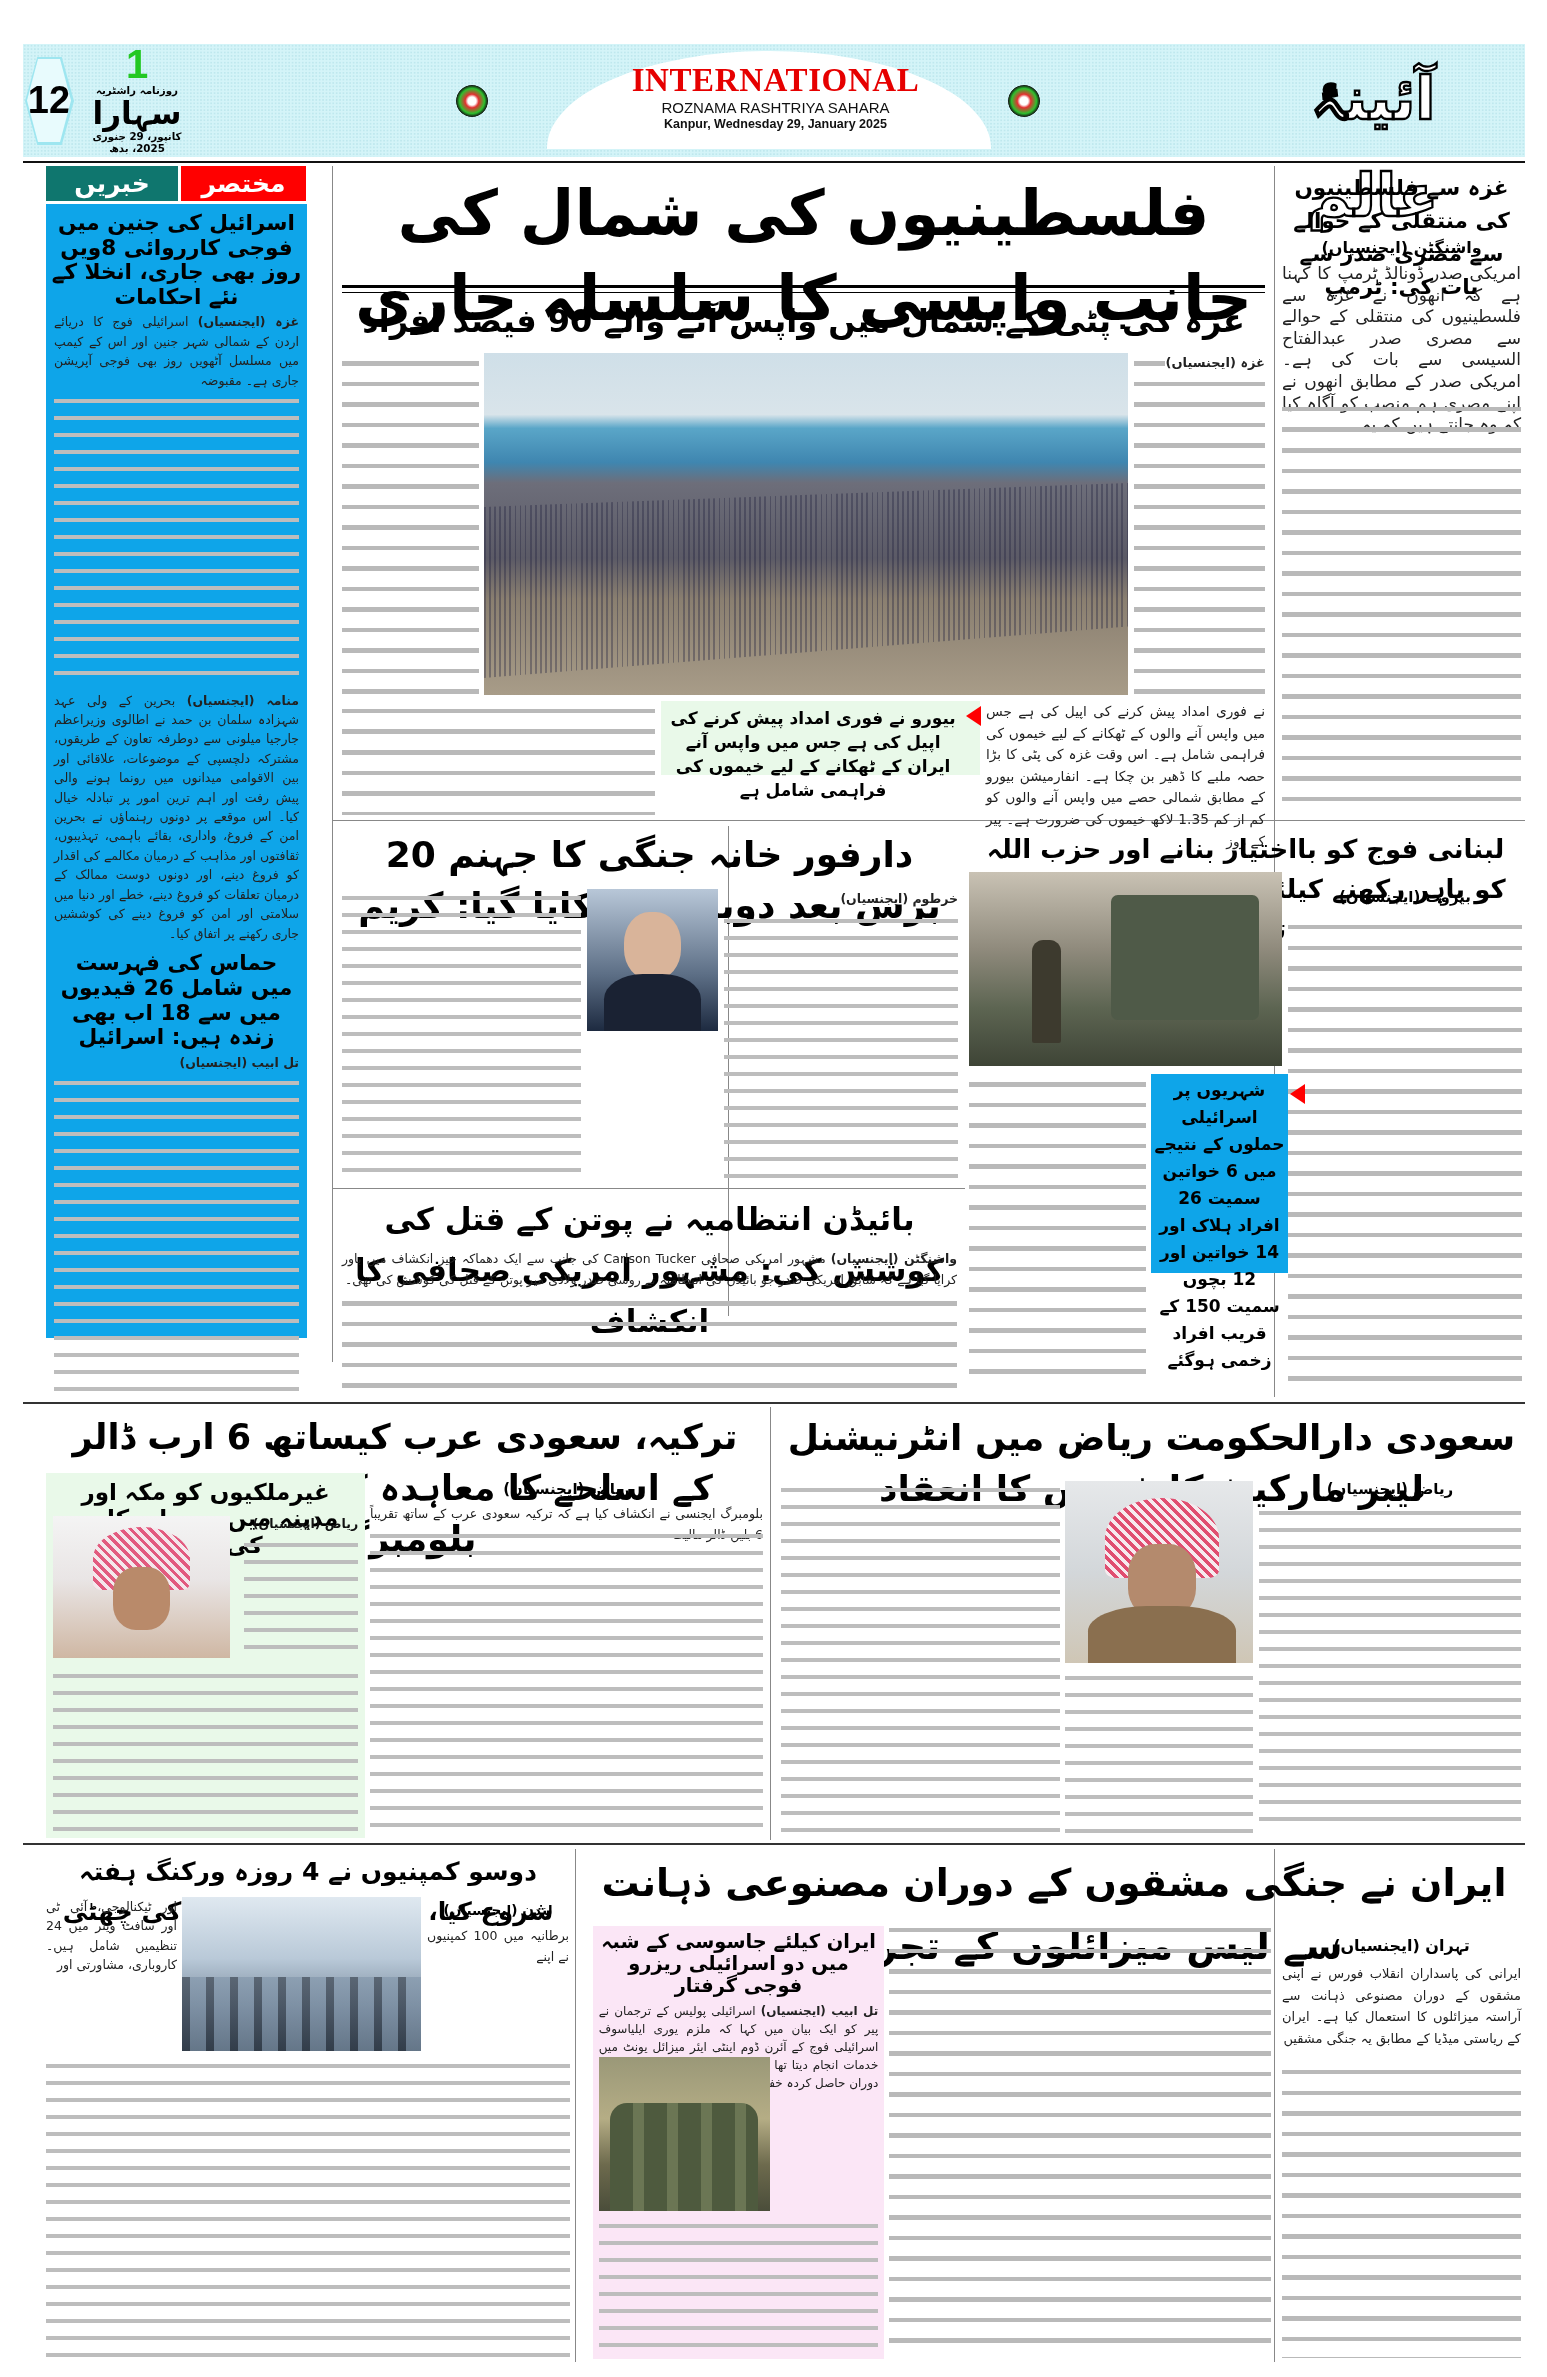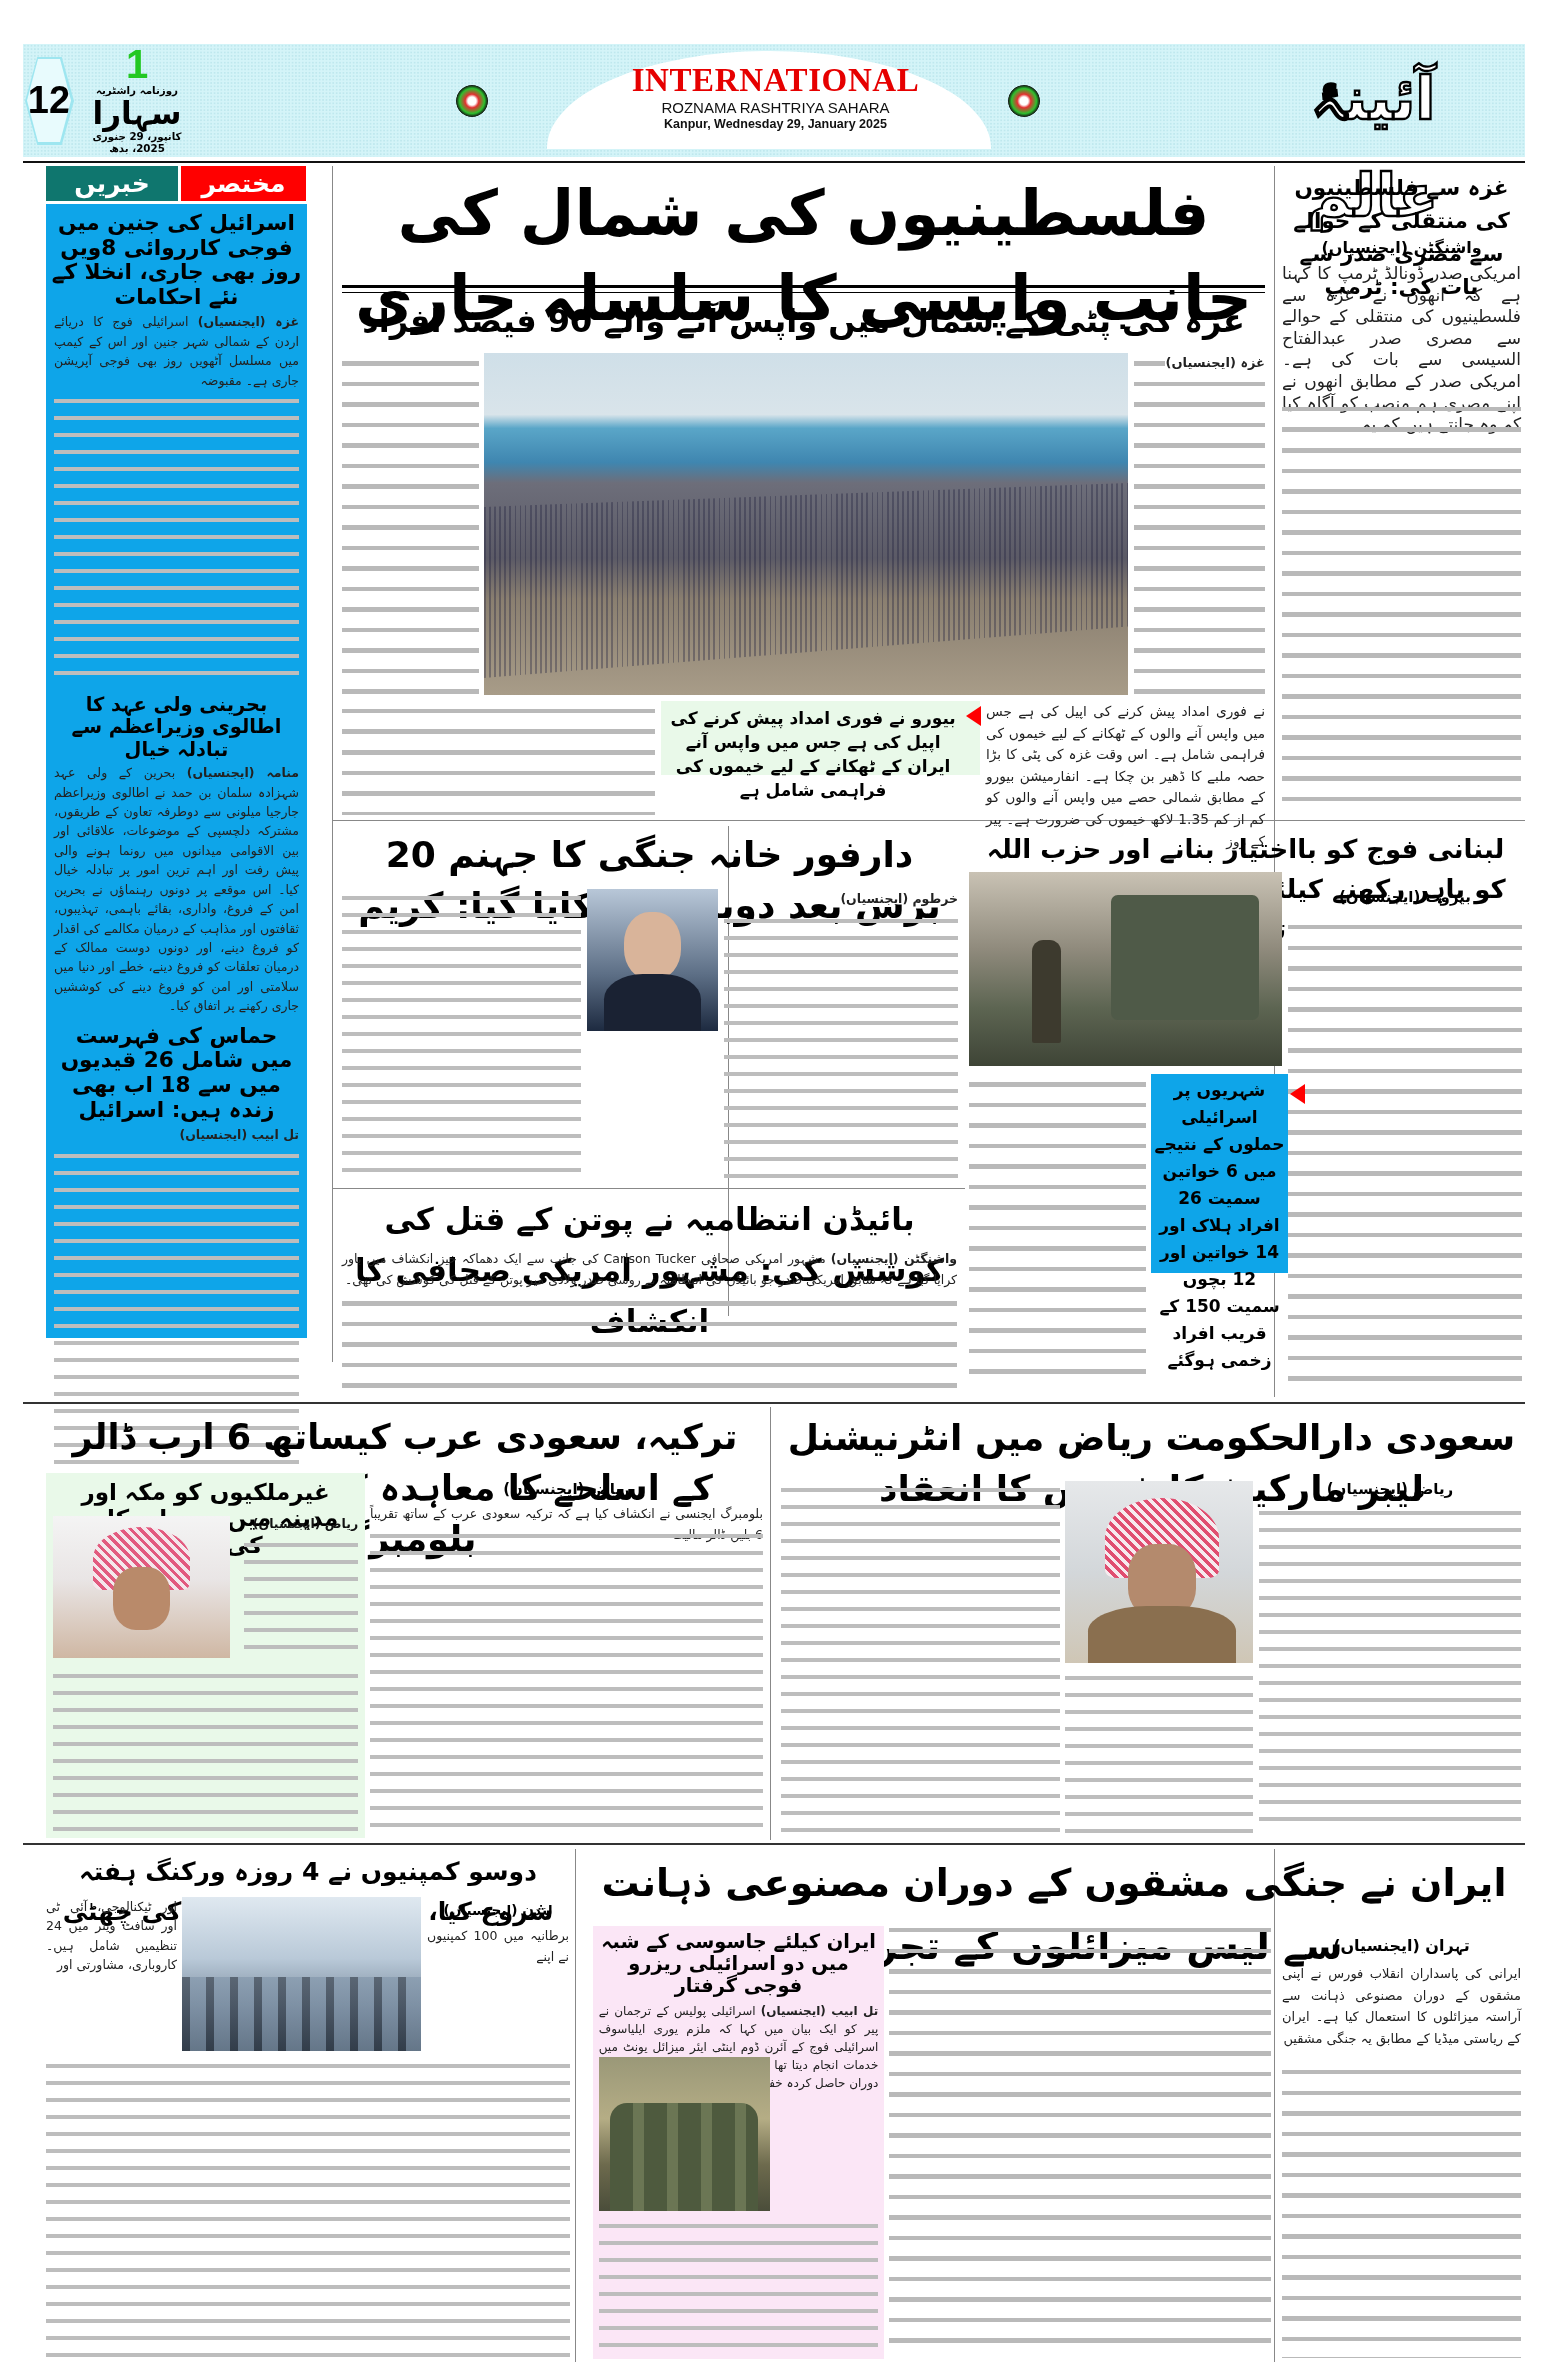--- a/index.html
+++ b/index.html
@@ -87,21 +87,20 @@
 <div class="abs badge" style="left:181px;top:166px;width:125px;height:35px;background:#ff0000;">مختصر</div>
 
 <div class="abs shade-blue" style="left:46px;top:204px;width:261px;height:1134px;">
   <div class="head" style="margin:6.8px 5.7px 2.3px;font-size:21.6px;">اسرائیل کی جنین میں فوجی کارروائی 8ویں روز بھی جاری، انخلا کے نئے احکامات</div>
   <div class="body" style="padding:0 8px;font-size:12.5px;line-height:19.4px;">
     <span class="dateline">غزہ (ایجنسیاں)</span>
     <span>اسرائیلی فوج کا دریائے اردن کے شمالی شہر جنین اور اس کے کیمپ میں مسلسل آٹھویں روز بھی فوجی آپریشن جاری ہے۔ مقبوضہ</span>
   </div>
   <div class="lines-tight" style="margin:2.3px 8px;height:296px;"></div>
 
-  <div class="head" style="margin:5.7px 5.7px 2.3px;font-size:19.4px;">بحرینی ولی عہد کا اطالوی وزیراعظم سے تبادلہ خیال</div>
   <div class="body" style="padding:0 8px;font-size:12.5px;line-height:19.4px;">
     <span class="dateline">منامہ (ایجنسیاں)</span>
     <span>بحرین کے ولی عہد شہزادہ سلمان بن حمد نے اطالوی وزیراعظم جارجیا میلونی سے دوطرفہ تعاون کے طریقوں، مشترکہ دلچسپی کے موضوعات، علاقائی اور بین الاقوامی میدانوں میں رونما ہونے والی پیش رفت اور اہم ترین امور پر تبادلہ خیال کیا۔ اس موقعے پر دونوں رہنماؤں نے بحرین امن کے فروغ، واداری، بقائے باہمی، تہذیبوں، ثقافتوں اور مذاہب کے درمیان مکالمے کی اقدار کو فروغ دینے، اور دونوں دوست ممالک کے درمیان تعلقات کو فروغ دینے، خطے اور دنیا میں سلامتی اور امن کو فروغ دینے کی کوششیں جاری رکھنے پر اتفاق کیا۔</span>
   </div>
 
   <div class="head" style="margin:8px 5.7px 2.3px;font-size:21.6px;">حماس کی فہرست میں شامل 26 قیدیوں میں سے 18 اب بھی زندہ ہیں: اسرائیل</div>
   <div class="body" style="padding:0 8px;font-size:12.5px;line-height:19.4px;">
     <span class="dateline">تل ابیب (ایجنسیاں)</span>
   </div>
   <div class="lines-tight" style="margin:2.3px 8px;height:319px;"></div>

